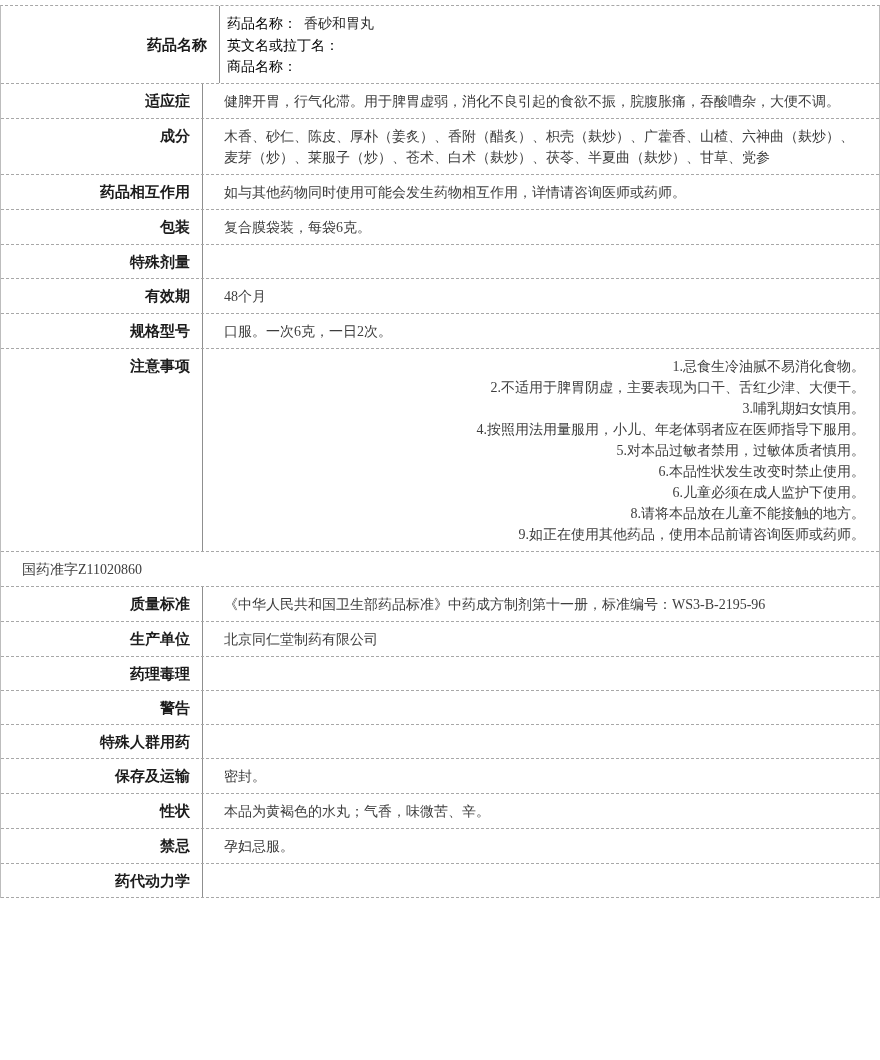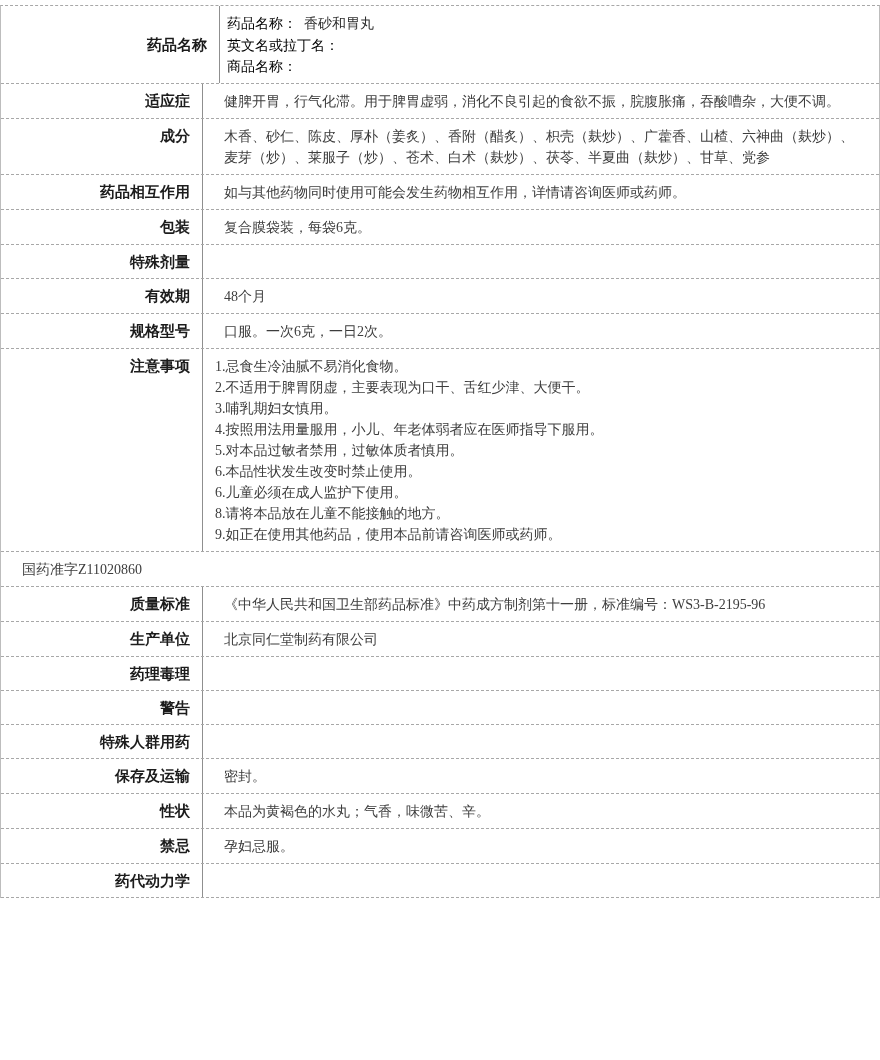--- a/index.html
+++ b/index.html
@@ -40,21 +40,21 @@
     font-size:14px;
     color:#3d3d3d;
     line-height:21px;
     min-height:33px;
   }
   .row-name .content-cell{padding-left:7px;}
   .row-name .label-cell{
     display:flex;align-items:center;justify-content:flex-end;
     padding-top:0;padding-bottom:0;margin-left:17px;
   }
-  .row-precautions .content-cell{padding-left:12px;}
+  .row-precautions .content-cell{padding-left:12px;text-align:right;}
   .muted{color:#000000;}
   .name-value{color:#2e2e2e;margin-left:7px;font-family:Liberation Mono, monospace;}
   .line{min-height:21px;}
 </style>
 </head>
 <body>
 
 <div class="drug-table">
 
   <div class="row row-name">

